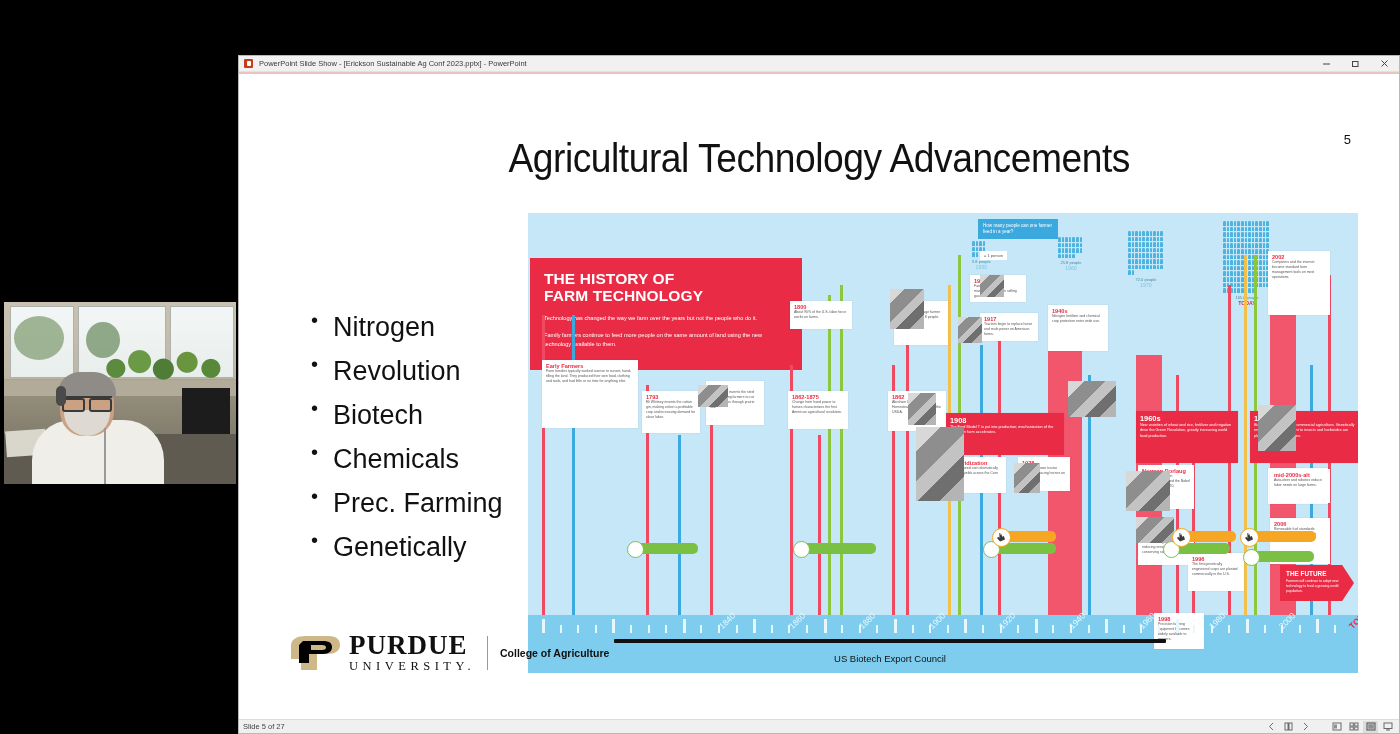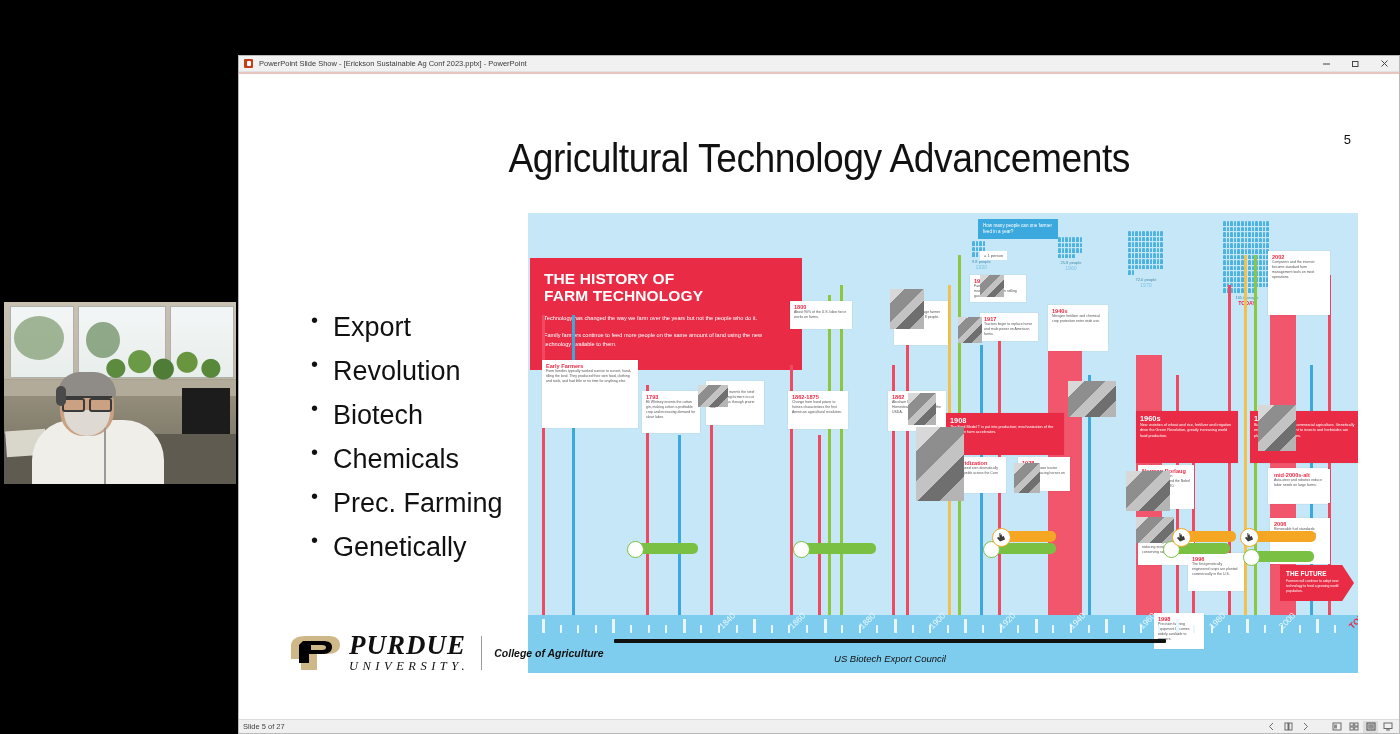--- a/index.html
+++ b/index.html
@@ -104,21 +104,21 @@
   .orangebar{position:absolute;height:11px;background:#f5a623;border-radius:5px;}
   .obadge{position:absolute;left:-6px;top:-3px;width:17px;height:17px;border-radius:50%;background:#fff;border:1.5px solid #f5a623;}
   .obadge:after{content:"";position:absolute;left:4px;top:3.5px;width:8px;height:9px;background:#3a3a3a;
     clip-path:polygon(30% 0,30% 60%,15% 48%,0 62%,38% 100%,100% 78%,86% 40%,64% 48%,55% 18%,42% 30%,42% 0);}
   .future{position:absolute;right:4px;bottom:72px;width:74px;height:36px;background:#ea2b45;
     clip-path:polygon(0 0,84% 0,100% 50%,84% 100%,0 100%);padding:5px 6px;box-sizing:border-box;color:#fff;}
   .future .k{font-size:6.4px;font-weight:bold;}
   .future .b{font-size:3.4px;line-height:1.4;margin-top:2px;}
 
   
-  .footer{position:absolute;left:0;right:18px;bottom:10px;height:60px;font-style:italic;}
+  .footer{position:absolute;left:0;right:18px;bottom:10px;height:60px;}
   .plogo{position:absolute;left:50px;top:8px;display:flex;align-items:center;}
   .pmark{width:52px;height:40px;position:relative;flex:none;}
   .pword{margin-left:8px;}
   .pword .l1{font-family:"Liberation Serif",serif;font-size:27px;font-weight:bold;letter-spacing:1px;line-height:.95;color:#101010;}
   .pword .l2{font-family:"Liberation Serif",serif;font-size:12.5px;letter-spacing:4.5px;color:#101010;}
   .pdiv{width:1px;height:34px;background:#9a9a9a;margin:0 12px;}
   .pcoa{font-size:10.5px;font-weight:bold;color:#101010;}
   .srcwrap{position:absolute;left:375px;right:215px;top:14px;text-align:center;}
   .srcbar{height:4px;background:#111;border-radius:1px;}
   .srctext{margin-top:10px;font-size:9.5px;color:#111;}
@@ -185,21 +185,21 @@
       </div>
     </div>
     <div class="accent-rule"></div>
 
     <div class="slide">
 
       <div class="slide-num">5</div>
       <div class="slide-title"><span>Agricultural Technology Advancements</span></div>
 
       <ul class="bullets">
-        <li>Export</li>
+        <li>Nitrogen</li>
         <li>Revolution</li>
         <li>Biotech</li>
         <li>Chemicals</li>
         <li>Prec. Farming</li>
         <li>Genetically</li>
       </ul>
 
       <div class="info">
         <div class="sky"></div>
         <div class="ground"></div>

